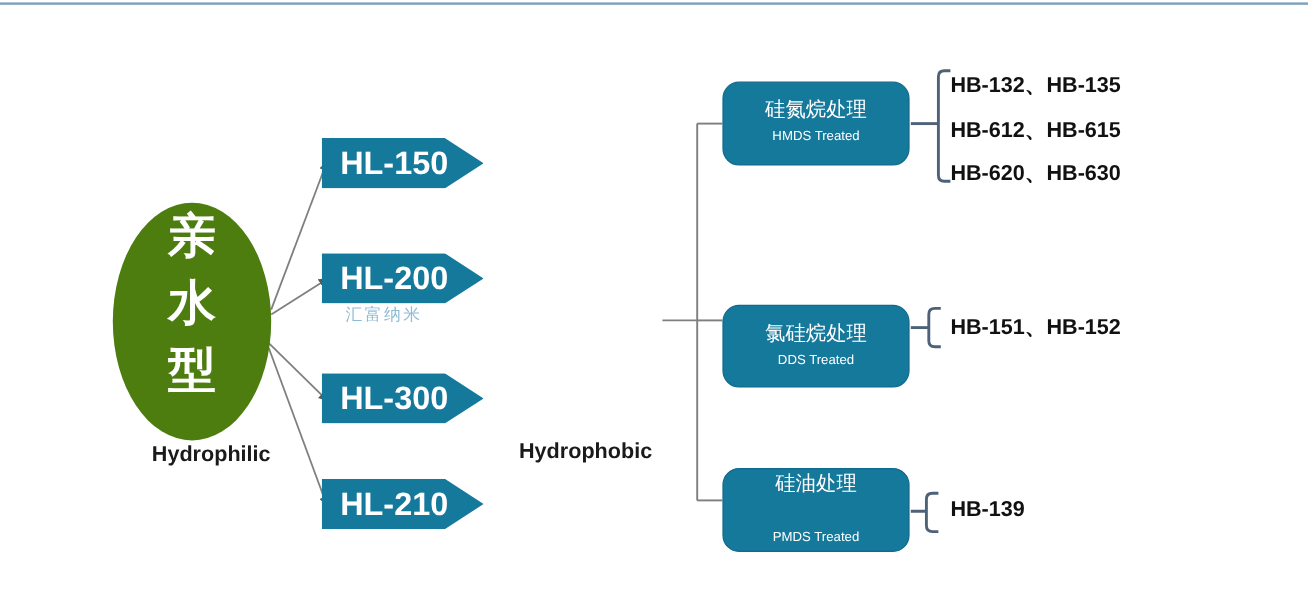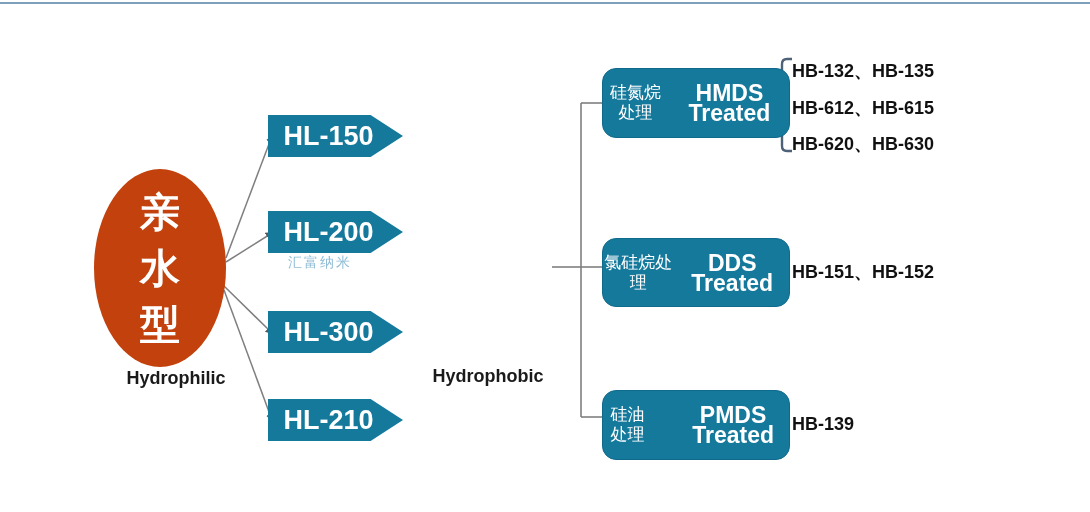--- a/index.html
+++ b/index.html
@@ -24,24 +24,24 @@
   .wires {
     position: absolute;
     left: 0; top: 0;
     width: 1090px; height: 512px;
     pointer-events: none;
   }
 
   
   .ellipse {
     position: absolute;
-    background: #c2410c;
+    background: #4d7c0f;
     border-radius: 50%;
     display: flex;
-    align-items: center;
+    align-items: flex-start;
     justify-content: center;
   }
   .ellipse-hydrophilic { left: 94px;  top: 169px; width: 132px; height: 198px; }
   .ellipse-hydrophobic { left: 422px; top: 167px; width: 128px; height: 200px; }
 
   .cn-vertical {
     width: 44px;
     color: #ffffff;
     font-size: 40px;
     font-weight: bold;
@@ -79,37 +79,37 @@
   }
   .arrow-1 { top: 115px; }
   .arrow-2 { top: 211px; }
   .arrow-3 { top: 311px; }
   .arrow-4 { top: 399px; }
 
   
   .tbox {
     position: absolute;
     left: 602px;
-    width: 188px;
+    width: 156px;
     background: #15799c;
     border: 1px solid #0f6a8b;
     border-radius: 14px;
     display: flex;
-    flex-direction: row;
+    flex-direction: column;
     align-items: center;
     justify-content: center;
     gap: 2px;
     color: #ffffff;
     text-align: center;
   }
   .tbox-1 { top: 68px;  height: 70px; }
-  .tbox-2 { top: 238px; height: 69px; }
+  .tbox-2 { top: 254px; height: 69px; }
   .tbox-3 { top: 390px; height: 70px; gap: 25px; }
   .tbox .cn { font-size: 17px; line-height: 20px; }
-  .tbox .en { font-size: 23px; line-height: 20px; font-weight: bold; }
+  .tbox .en { font-size: 11px; line-height: 20px; }
 
   
   .hb-row {
     position: absolute;
     left: 792px;
     height: 22px;
     color: #111111;
     font-size: 18px;
     font-weight: bold;
     line-height: 22px;

